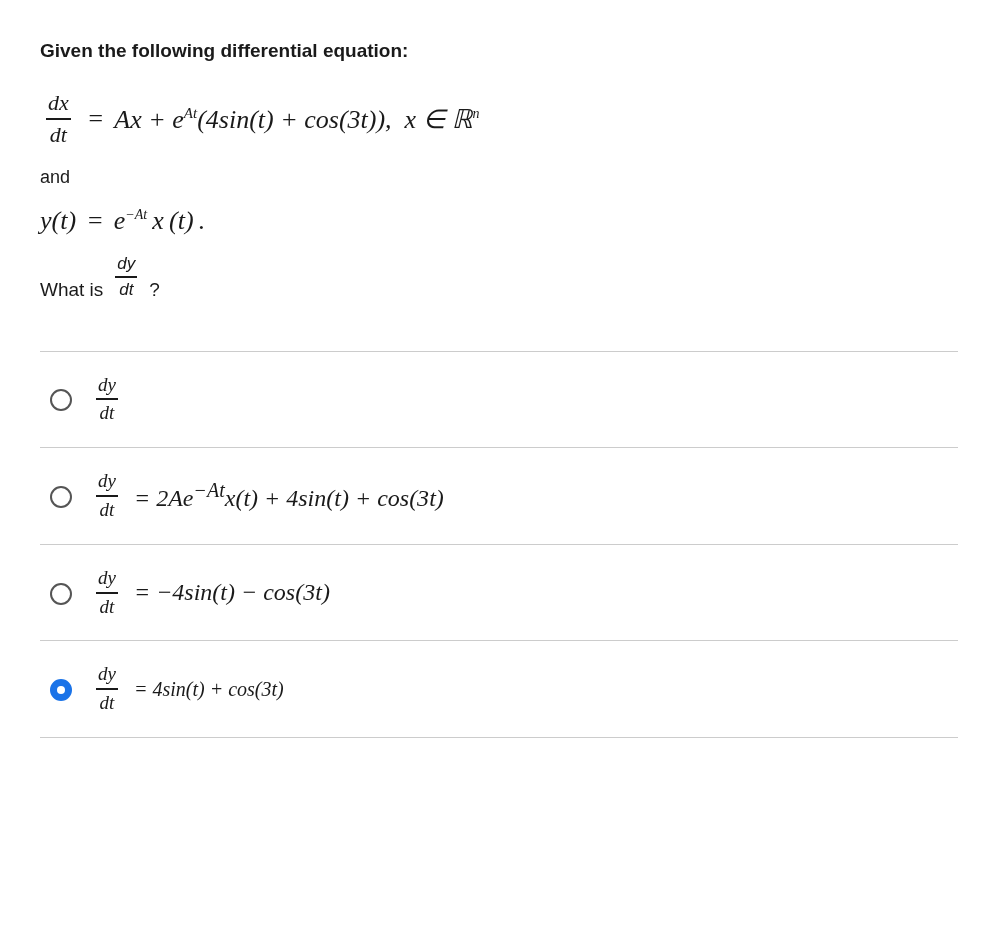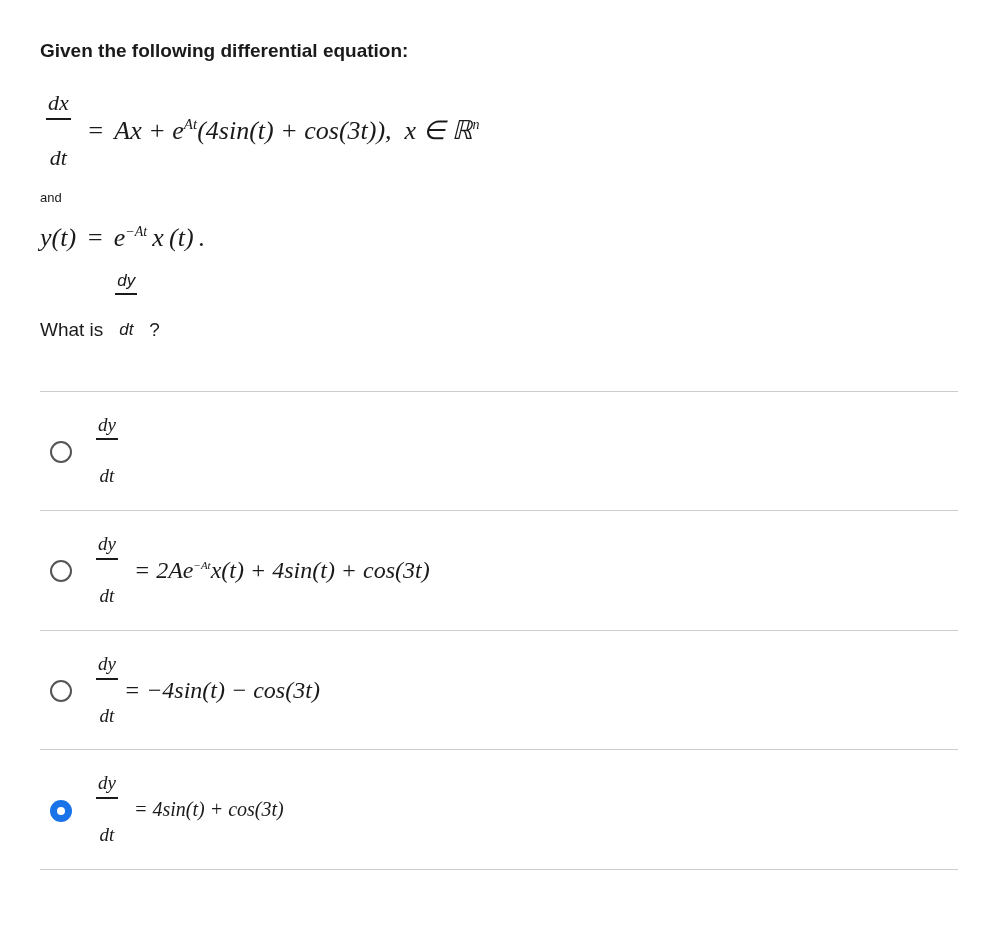--- a/index.html
+++ b/index.html
@@ -37,38 +37,37 @@
       font-size: 26px;
       font-style: italic;
     }
 
     .fraction {
       display: inline-flex;
       flex-direction: column;
       align-items: center;
       vertical-align: middle;
       margin: 0 6px;
-      gap: 23px;
     }
 
     .fraction .num {
       border-bottom: 2px solid #1a1a1a;
       padding: 0 2px 2px 2px;
       font-size: 22px;
       line-height: 1.2;
     }
 
     .fraction .den {
       padding: 2px 2px 0 2px;
       font-size: 22px;
       line-height: 1.2;
     }
 
     .and-text {
-      font-size: 13px;
+      font-size: 18px;
       font-family: Arial, sans-serif;
       margin: 10px 0 18px 0;
       font-style: normal;
     }
 
     .what-is-text {
       font-size: 19px;
       font-family: Arial, sans-serif;
       display: flex;
       align-items: flex-end;
@@ -179,33 +178,33 @@
   </div>
 
   <div class="answer-option">
     <div class="radio-circle"></div>
     <div class="answer-text">
       <span class="fraction" style="font-size:21px;">
         <span class="num" style="font-size:19px;"><em>dy</em></span>
         <span class="den" style="font-size:19px;"><em>dt</em></span>
       </span>
       <span style="margin: 0 10px; font-size:24px;">
-        = 2<em>Ae</em><sup style="font-size:11px;">−<em>At</em></sup><em>x</em>(<em>t</em>) + 4<em>sin</em>(<em>t</em>) + <em>cos</em>(3<em>t</em>)
+        = 2<em>Ae</em><sup style="font-size:20px;">−<em>At</em></sup><em>x</em>(<em>t</em>) + 4<em>sin</em>(<em>t</em>) + <em>cos</em>(3<em>t</em>)
       </span>
     </div>
   </div>
 
   <div class="answer-option">
     <div class="radio-circle"></div>
     <div class="answer-text">
       <span class="fraction" style="font-size:21px;">
         <span class="num" style="font-size:19px;"><em>dy</em></span>
         <span class="den" style="font-size:19px;"><em>dt</em></span>
       </span>
-      <span style="margin: 0 0; font-size:24px;text-align:right;">
+      <span style="margin: 0 10px; font-size:24px;text-align:right;">
         = −4<em>sin</em>(<em>t</em>) − <em>cos</em>(3<em>t</em>)
       </span>
     </div>
   </div>
 
   <div class="answer-option">
     <div class="radio-circle selected"></div>
     <div class="answer-text">
       <span class="fraction" style="font-size:21px;">
         <span class="num" style="font-size:19px;"><em>dy</em></span>

